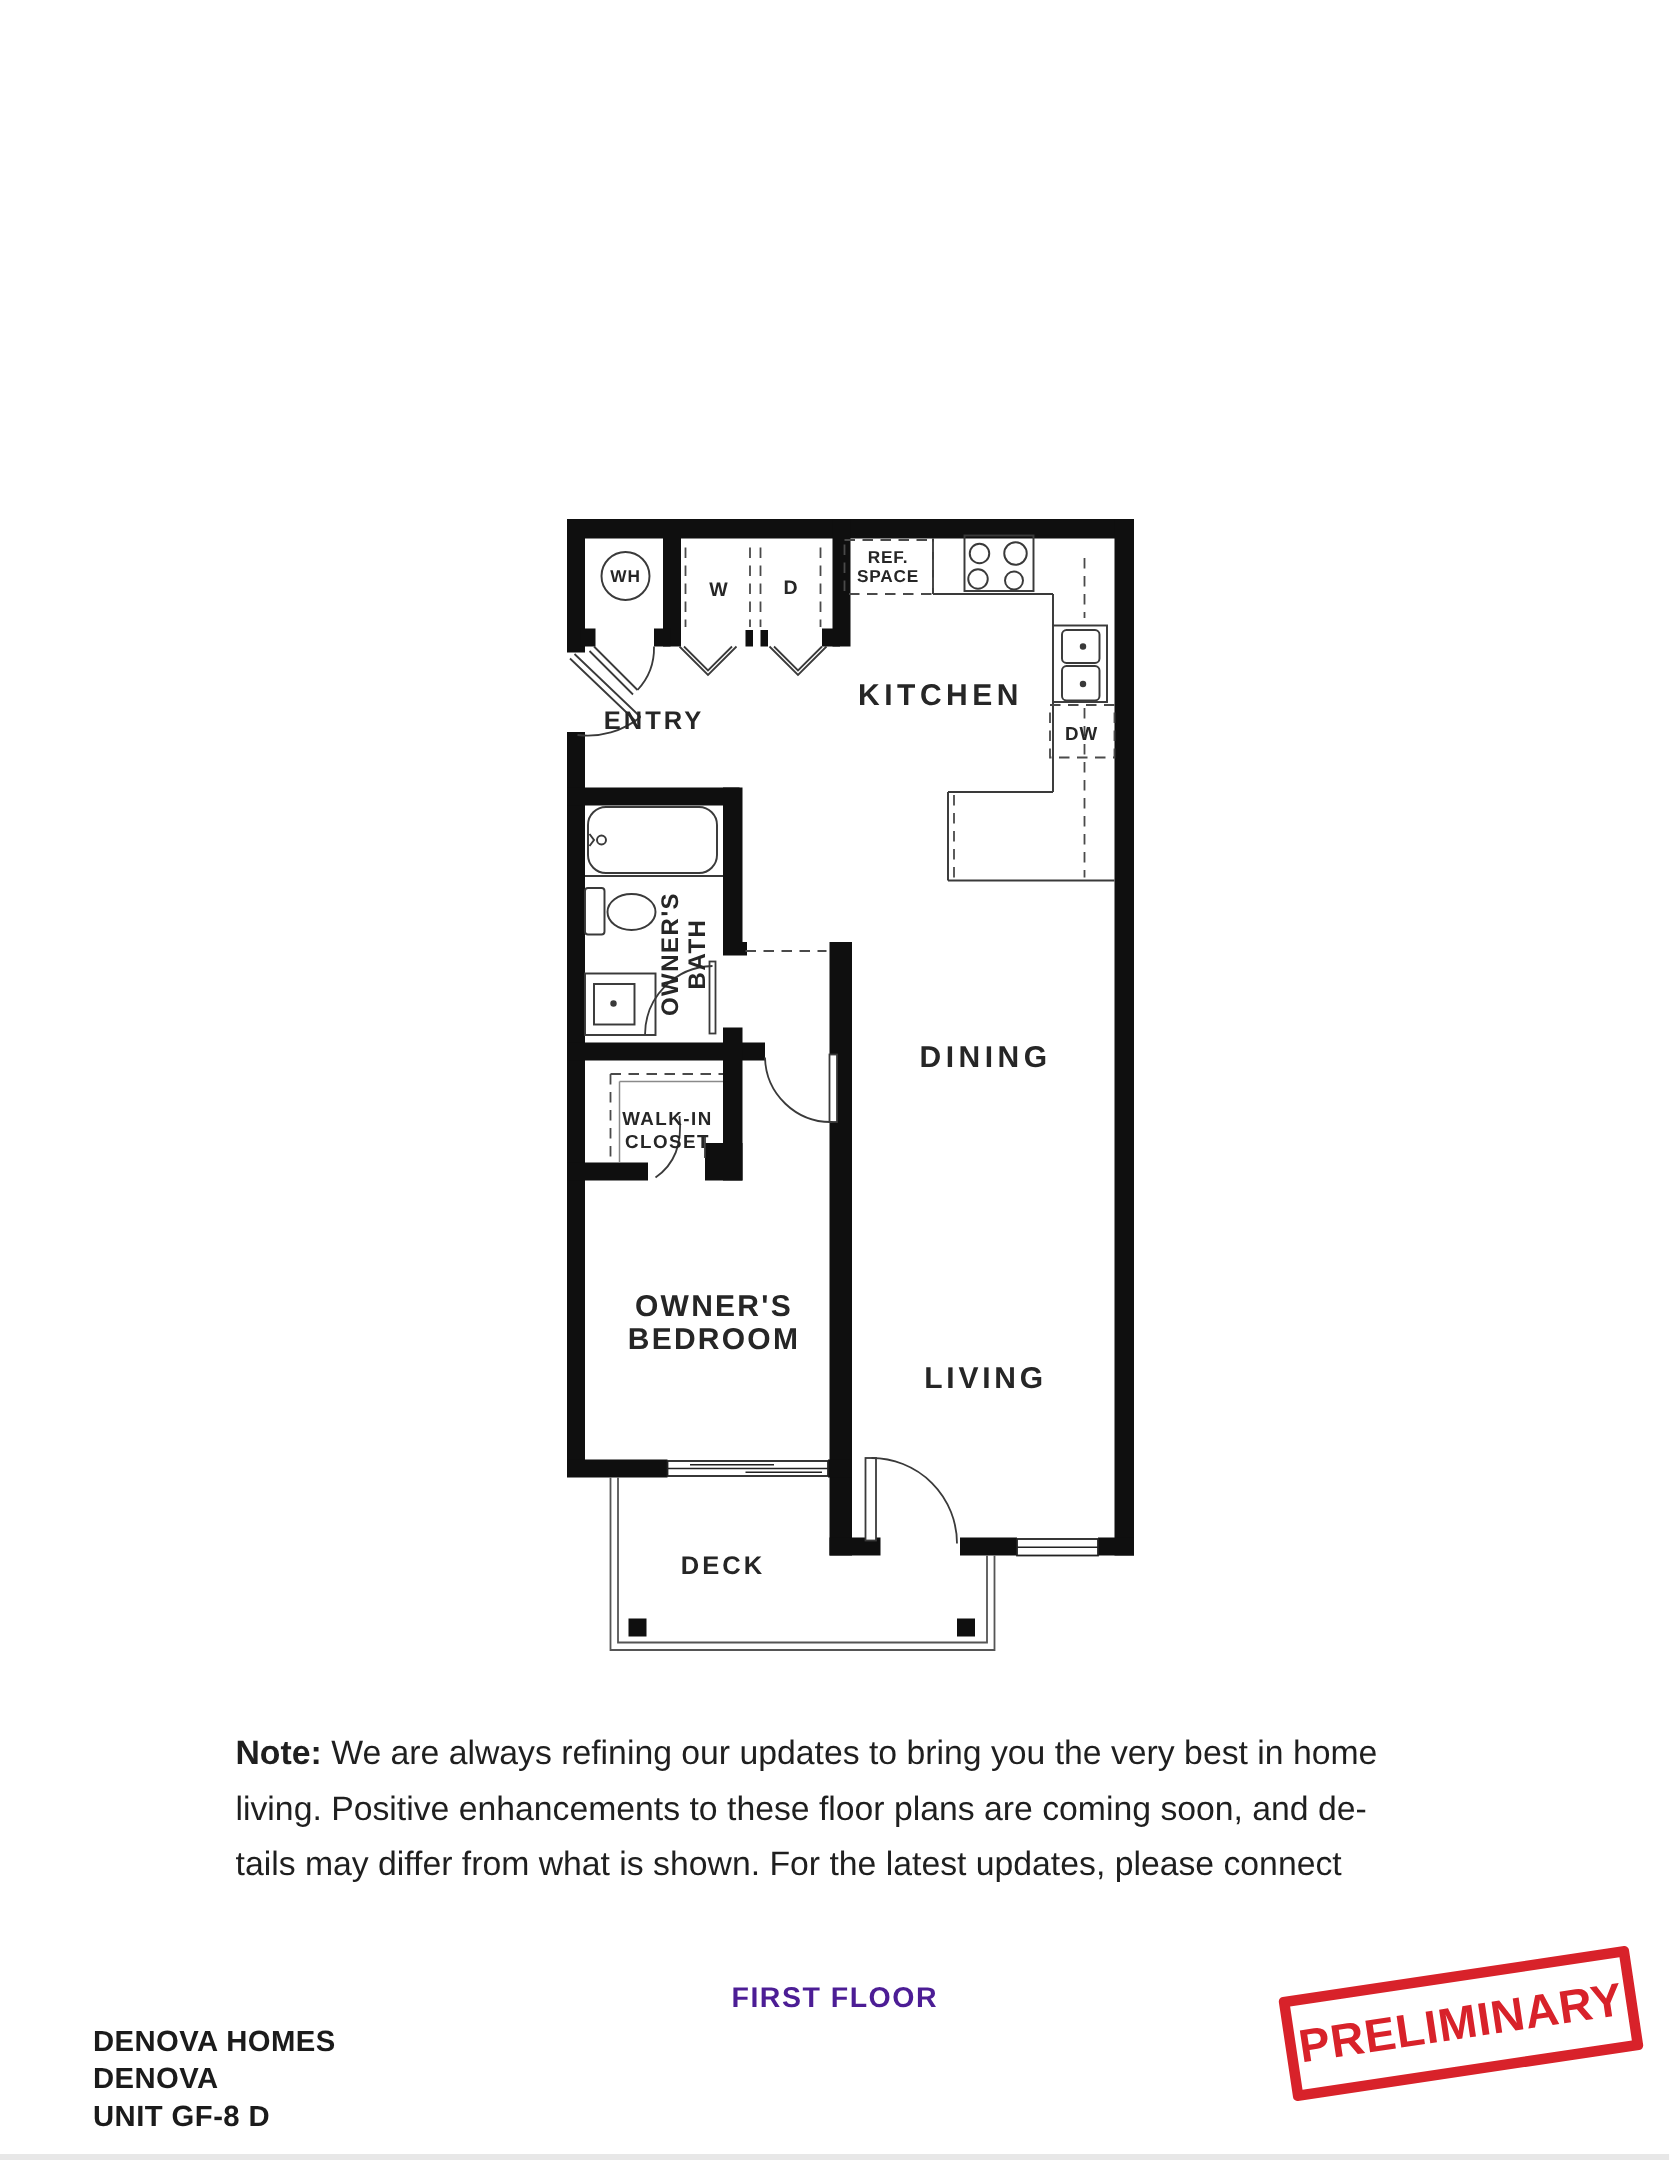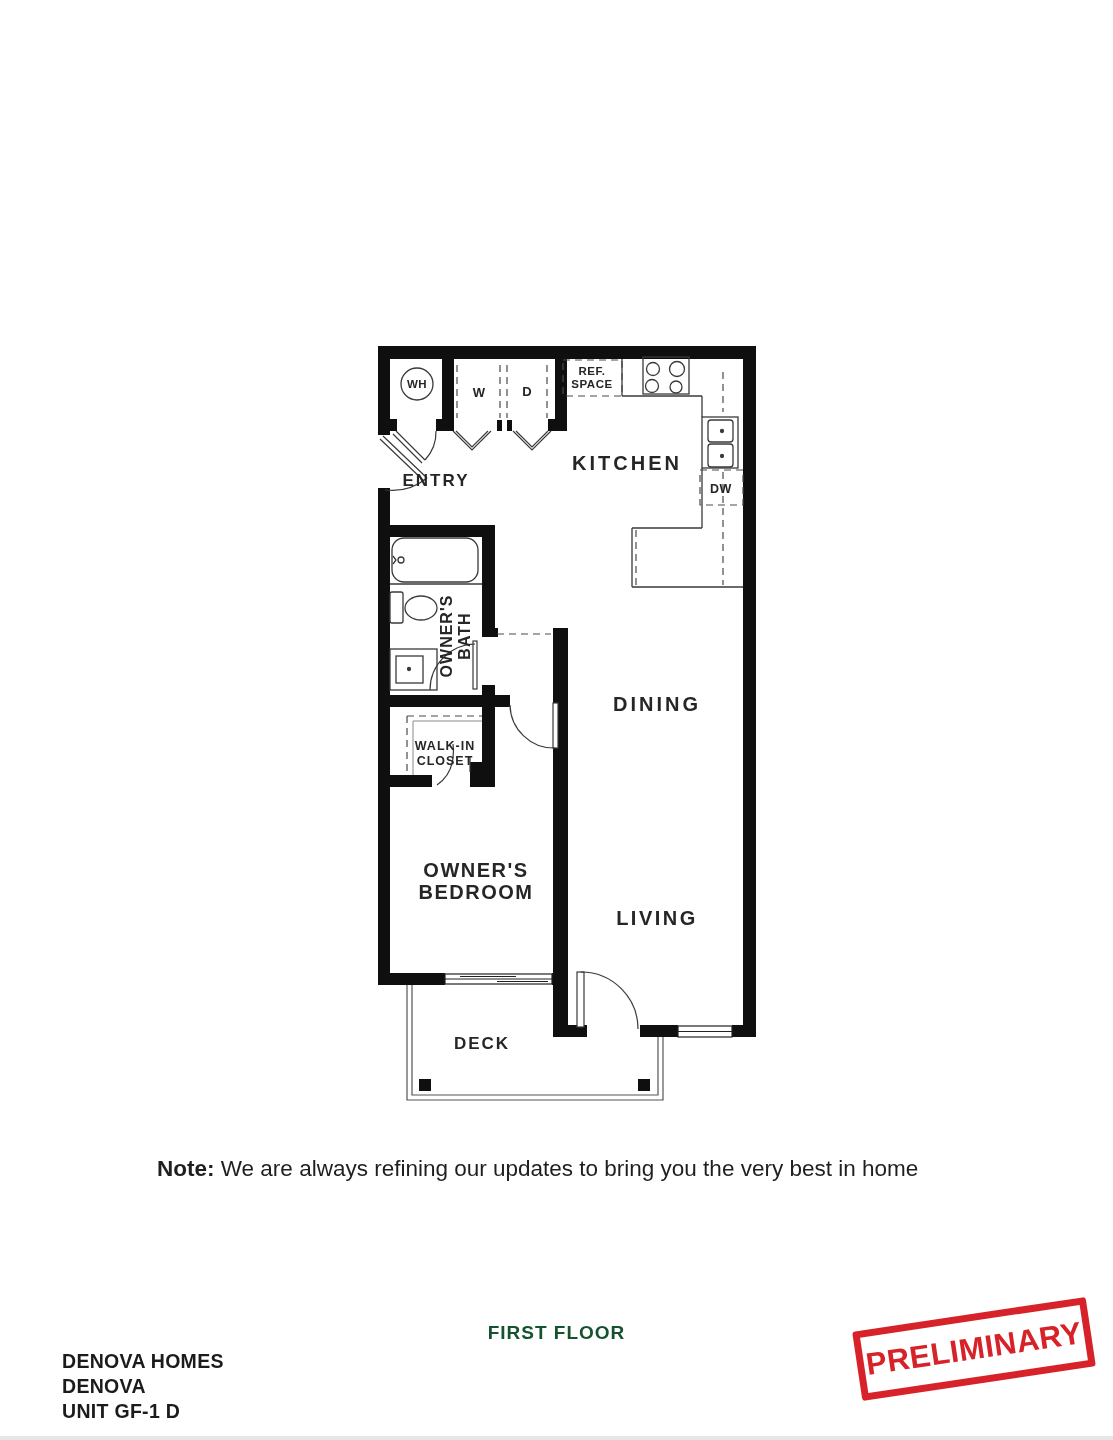--- a/index.html
+++ b/index.html
@@ -3,21 +3,21 @@
 <meta charset="utf-8">
 <style>
   html,body{margin:0;padding:0;background:#ffffff;}
   .page{position:relative;width:1113px;height:1440px;background:#ffffff;overflow:hidden;
         font-family:"Liberation Sans",sans-serif;}
   svg text{font-family:"Liberation Sans",sans-serif;font-weight:bold;fill:#262626;}
   .note{position:absolute;left:157px;top:1150px;color:#1f1f1f;font-size:22.5px;line-height:37px;}
   .note div{white-space:nowrap;}
   .note b{font-weight:700;}
   .floor-label{position:absolute;left:0;right:0;top:1322px;text-align:center;
-               font-size:19px;font-weight:700;letter-spacing:1px;color:#14532d;}
+               font-size:19px;font-weight:700;letter-spacing:1px;color:#4c1d95;}
   .builder{position:absolute;left:30px;top:1349px;font-size:19.5px;font-weight:700;
            line-height:25px;color:#1b1b1b;letter-spacing:0.3px;margin-left:32px;}
   .stamp{position:absolute;left:856px;top:1314px;width:222px;height:56px;
          border:7px solid #d8222a;border-radius:3px;color:#d8222a;
          display:flex;align-items:center;justify-content:center;
          font-size:31px;font-weight:800;letter-spacing:0.5px;
          transform:rotate(-8.5deg);transform-origin:center;white-space:nowrap;}
   .page-edge{position:absolute;left:0;right:0;bottom:0;height:4px;background:#e7e7e7;}
 </style>
 </head>
@@ -184,27 +184,29 @@
       </g>
       <text x="445" y="750" font-size="12.5" letter-spacing="1">WALK-IN</text>
       <text x="445" y="765" font-size="12.5" letter-spacing="1">CLOSET</text>
       <text x="482" y="1049" font-size="17" letter-spacing="2">DECK</text>
     </g>
   </svg>
 
   
   <div class="note">
     <div><b>Note:</b> <span>We are always refining our updates to bring you the very best in home</span></div>
+    <div>living. Positive enhancements to these floor plans are coming soon, and de-</div>
+    <div>tails may differ from what is shown. For the latest updates, please connect</div>
   </div>
 
   
   <div class="floor-label">FIRST FLOOR</div>
 
   <div class="builder">
     <div>DENOVA HOMES</div>
     <div>DENOVA</div>
-    <div>UNIT GF-1 D</div>
+    <div>UNIT GF-8 D</div>
   </div>
 
   <div class="stamp">PRELIMINARY</div>
 
   <div class="page-edge"></div>
 </div>
 
 </body></html>

